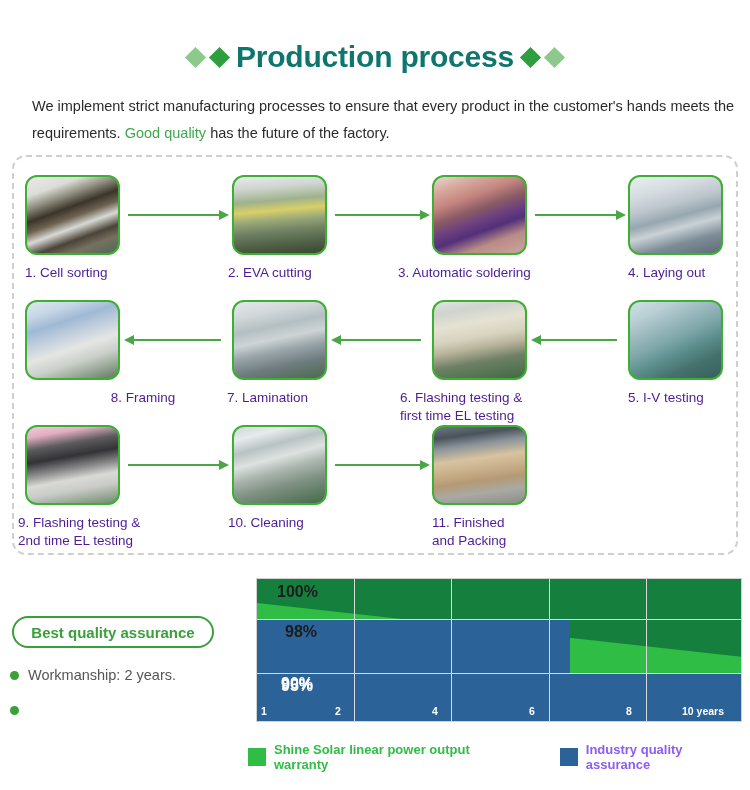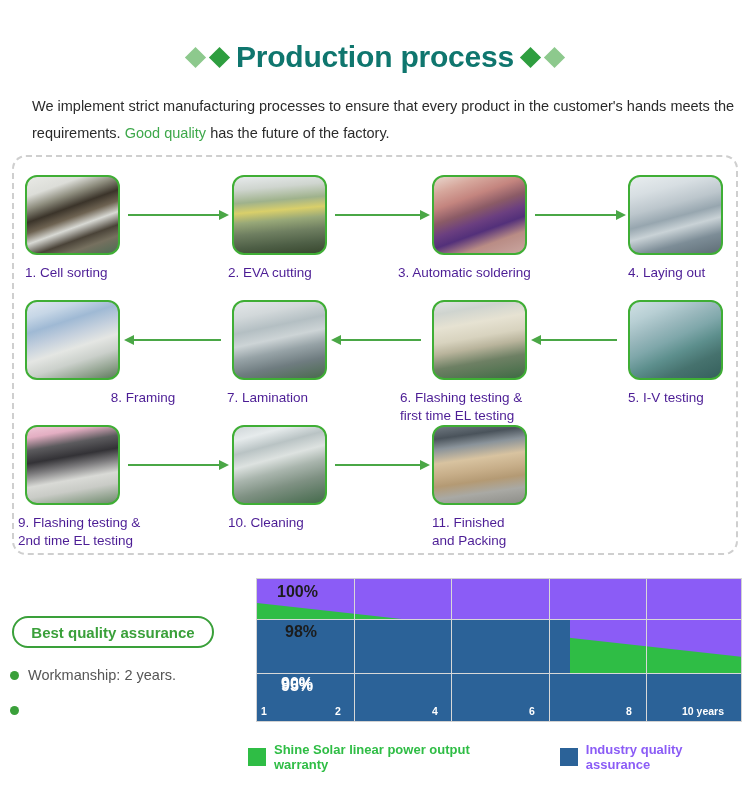--- a/index.html
+++ b/index.html
@@ -68,21 +68,21 @@
   .qa-item{display:flex;align-items:flex-start;margin-bottom:14px;}
   .qa-dot{
     width:9px;height:9px;border-radius:50%;background:#3aa03a;
     margin:6px 9px 0 0;flex:0 0 auto;
   }
   .qa-text{font-size:14.5px;color:#555;line-height:1.45;white-space:pre-line;}
 
   
   .chart-wrap{position:absolute;left:256px;top:578px;width:486px;height:144px;}
   .chart{
-    position:absolute;inset:0;background:#8b5cf6;
+    position:absolute;inset:0;background:#15803d;
     border:1px solid #d2d2d2;box-sizing:border-box;overflow:hidden;
   }
   .vline{position:absolute;top:0;bottom:0;width:1px;background:#d8d8d8;z-index:4;}
   .hline{position:absolute;left:0;right:0;height:1px;background:#d8d8d8;z-index:4;}
 
   .blue-mid{position:absolute;background:#2b6298;z-index:2;}
   .blue-bot{position:absolute;left:0;right:0;background:#2b6298;z-index:3;}
   .green-area{position:absolute;left:0;right:0;top:0;bottom:0;z-index:1;}
 
   .ylab{position:absolute;z-index:6;font-weight:bold;}

